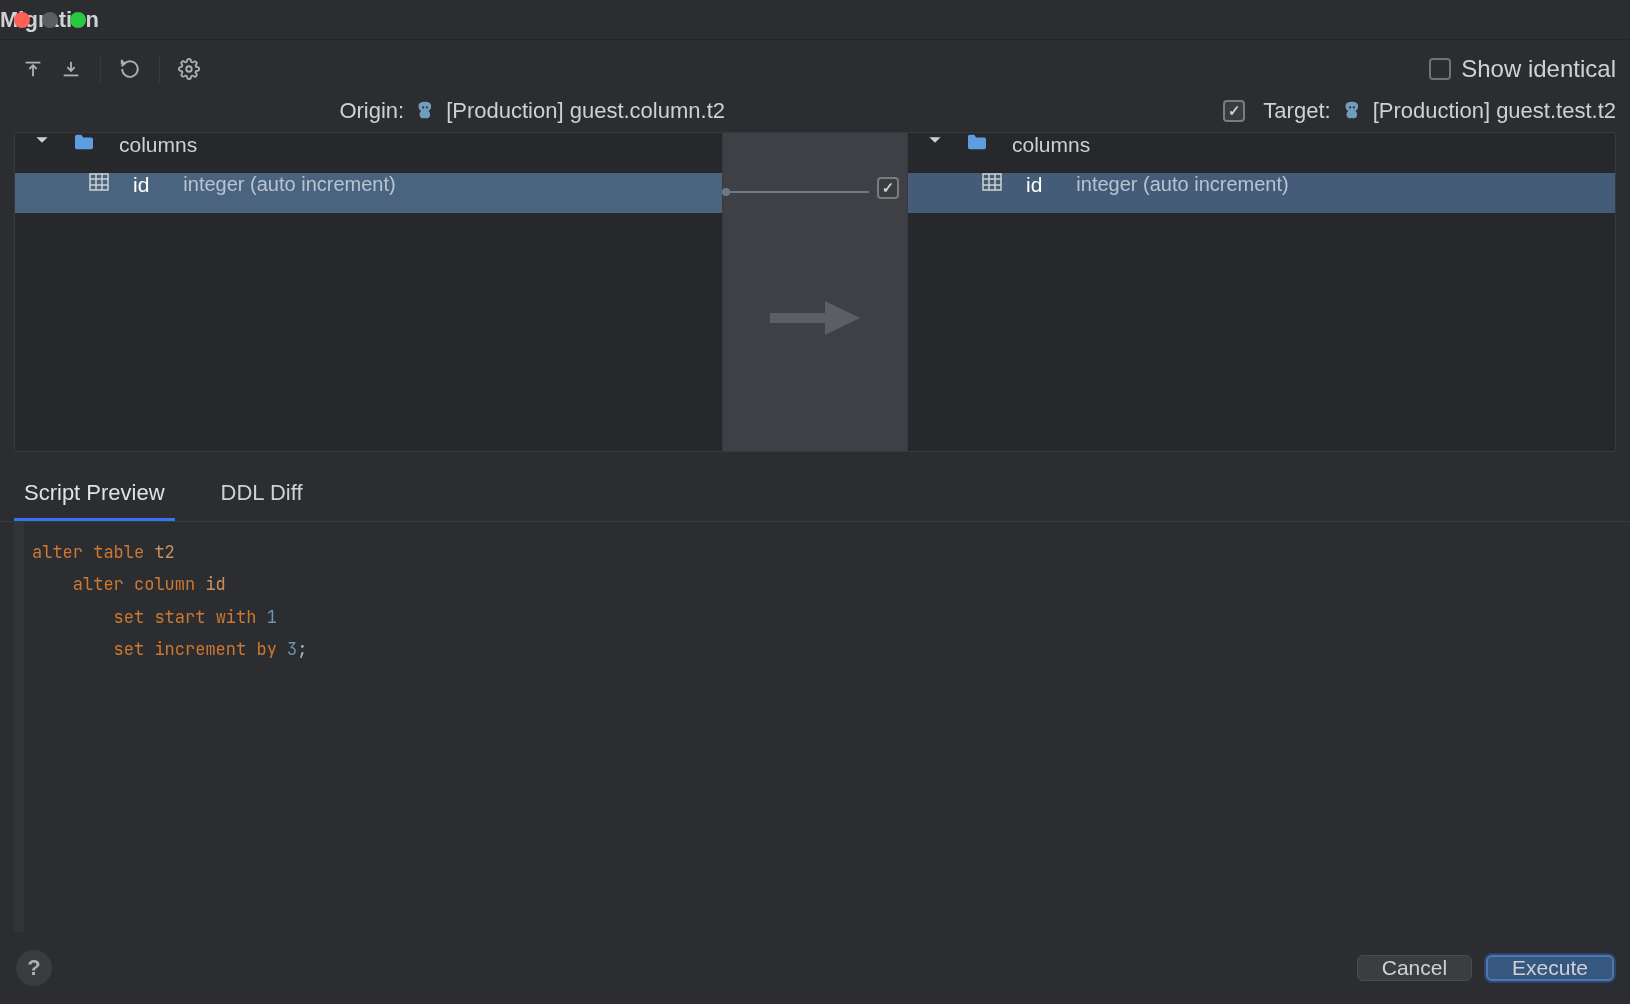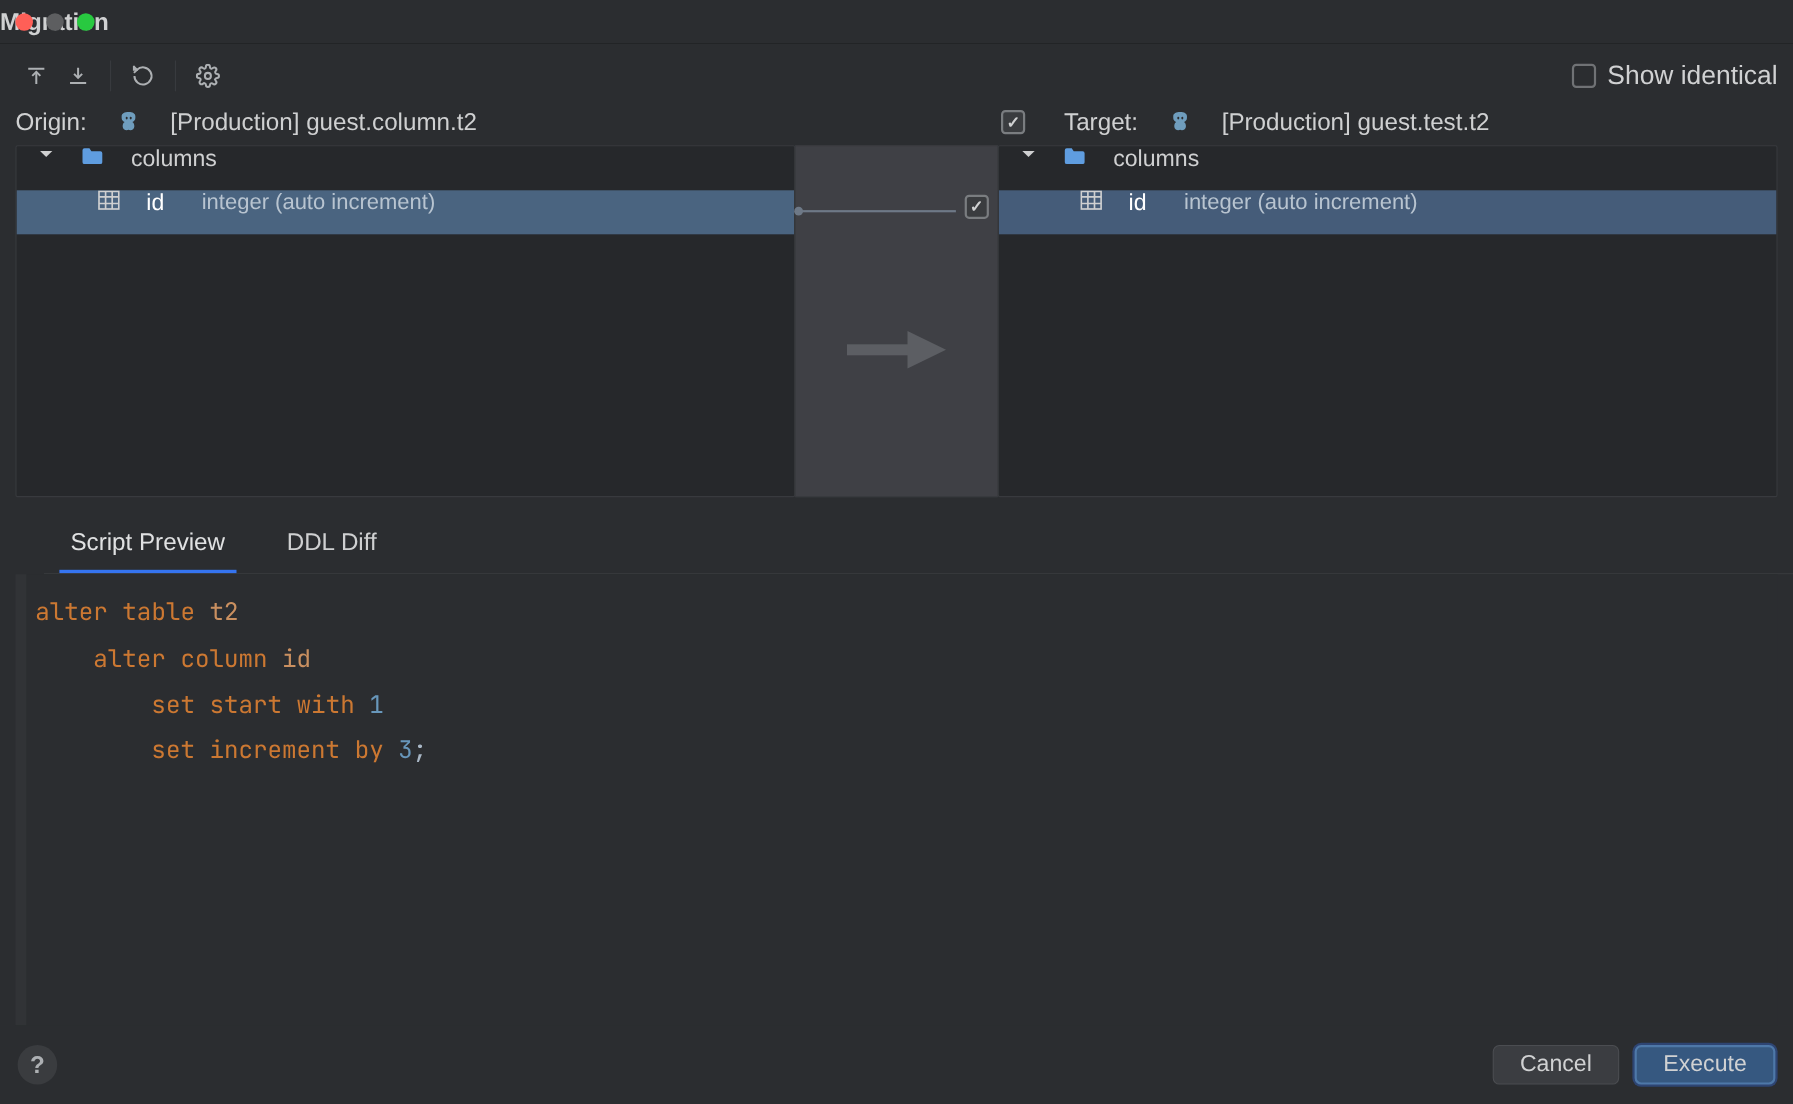--- a/index.html
+++ b/index.html
@@ -89,21 +89,21 @@
 
   
   .ot-row {
     display:flex; align-items:center;
     padding: 0 14px 8px 14px;
     gap: 8px;
     font-size: 22px;
   }
   .half {
     flex: 1 1 50%;
-    display:flex; align-items:center; gap: 27px;
+    display:flex; align-items:center; gap: 10px; justify-content: flex-end;
   }
   .between-col-spacer { width: 184px; }
   .label-strong { color: var(--text-bright); }
   .db-icon { width:22px; height:22px; display:flex; align-items:center; justify-content:center; color: var(--db); }
   .checker-sm {
     width: 22px; height: 22px;
     border: 2px solid var(--text-dim);
     border-radius: 4px;
     display:flex; align-items:center; justify-content:center;
     background: #3a3c3f;
@@ -165,39 +165,38 @@
     color: #5c5e63;
   }
 
   
   .tabs {
     display:flex;
     gap: 36px;
     padding: 20px 14px 0 14px;
     font-size: 22px;
     border-bottom: 1px solid var(--border);
-    margin-left: 40px;
   }
   .tab {
     padding: 8px 10px 12px 10px;
     color: var(--text);
     border-bottom: 3px solid transparent;
     cursor: default;
   }
   .tab.active {
     border-bottom-color: var(--accent);
     color: #e0e1e2;
   }
   
   .code {
     flex: 1;
     margin: 0 14px;
     background: var(--bg);
     font-family: "JetBrains Mono", Menlo, Consolas, monospace;
-    font-size: 22px;
+    font-size: 17px;
     line-height: 1.9;
     padding: 14px 8px;
     white-space: pre;
     position: relative;
     border-left: 10px solid #313336;
   }
   .kw { color: var(--code-kw); }
   .idn { color: var(--code-id); }
   .num { color: var(--code-num); }
   .punc { color: var(--code-punc); }
@@ -209,21 +208,21 @@
     padding: 0 16px;
     gap: 14px;
   }
   .help {
     width: 36px; height: 36px; border-radius: 50%;
     background: #3a3c3f;
     display:flex; align-items:center; justify-content:center;
     color: var(--icon); font-size: 22px; font-weight:700;
   }
   .btn {
-    height: 36px;
+    height: 26px;
     padding: 0 24px;
     background: var(--btn);
     border: 1px solid #4b4d51;
     border-radius: 6px;
     color: var(--text-bright);
     font-size: 21px;
     display:flex; align-items:center;
   }
   .btn.primary {
     background: var(--btn-blue);

